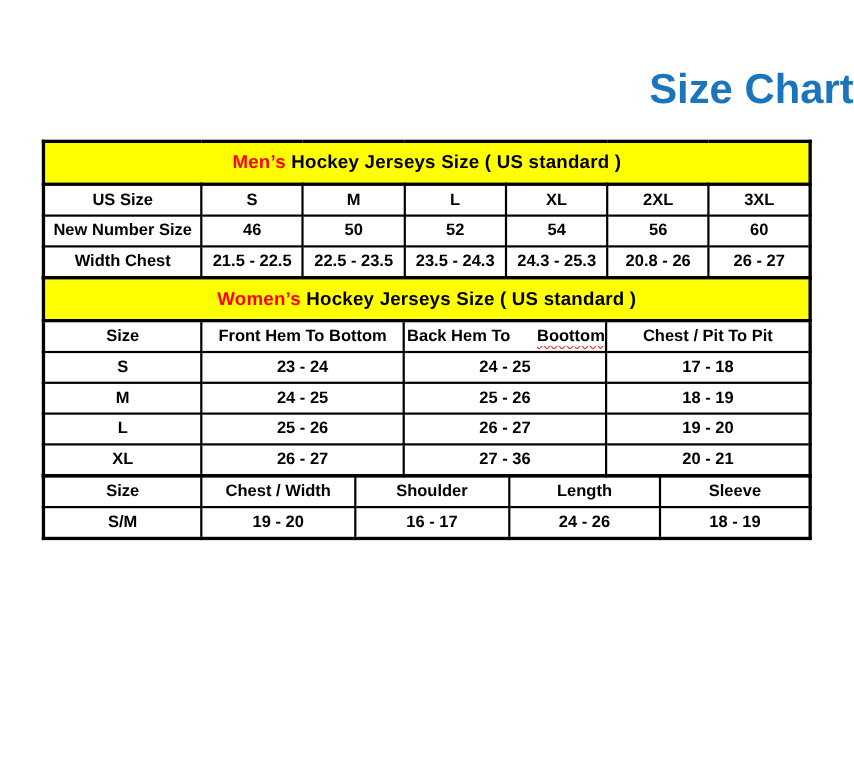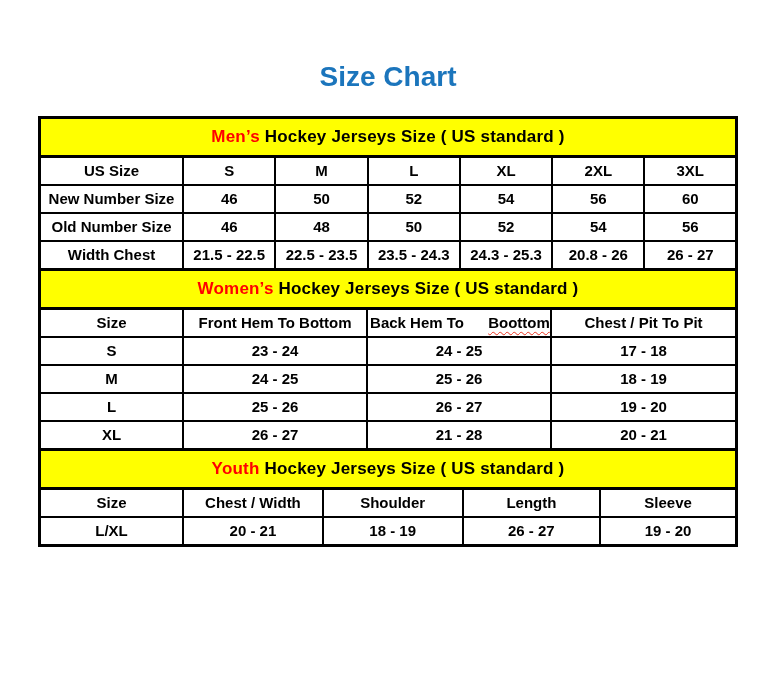--- a/index.html
+++ b/index.html
@@ -9,22 +9,22 @@
   }
   body {
     width: 776px;
     height: 692px;
     overflow: hidden;
     font-family: "Liberation Sans", sans-serif;
     color: #000000;
   }
   .title {
     margin: 62px 0 23px 0;
-    text-align: center;
-    font-size: 28px;
+    text-align: right;
+    font-size: 38px;
     line-height: 1.1;
     font-weight: bold;
     color: #1B75BC;
     letter-spacing: 0px;
   }
   .chart {
     width: 700px;
     margin: 0 auto;
   }
   table.sz {
@@ -96,29 +96,20 @@
           <tr>
             <th>New Number Size</th>
             <td>46</td>
             <td>50</td>
             <td>52</td>
             <td>54</td>
             <td>56</td>
             <td>60</td>
           </tr>
           <tr>
-            <th>Old Number Size</th>
-            <td>46</td>
-            <td>48</td>
-            <td>50</td>
-            <td>52</td>
-            <td>54</td>
-            <td>56</td>
-          </tr>
-          <tr>
             <th>Width Chest</th>
             <td>21.5 - 22.5</td>
             <td>22.5 - 23.5</td>
             <td>23.5 - 24.3</td>
             <td>24.3 - 25.3</td>
             <td>20.8 - 26</td>
             <td>26 - 27</td>
           </tr>
         </tbody>
       </table>
@@ -154,49 +145,46 @@
           </tr>
           <tr>
             <th>L</th>
             <td>25 - 26</td>
             <td>26 - 27</td>
             <td>19 - 20</td>
           </tr>
           <tr>
             <th>XL</th>
             <td>26 - 27</td>
-            <td>21 - 28</td>
+            <td>27 - 36</td>
             <td>20 - 21</td>
           </tr>
         </tbody>
       </table>
 
     <table class="sz">
       <colgroup>
         <col style="width:20.6%">
         <col style="width:20.05%">
           <col style="width:20.05%">
           <col style="width:19.75%">
           <col style="width:19.55%">
       </colgroup>
     <tbody>
           <tr>
-            <td colspan="5" class="banner"><span class="red">Youth</span> <span>Hockey Jerseys Size ( US standard )</span></td>
-          </tr>
-          <tr>
             <th>Size</th>
             <th>Chest / Width</th>
             <th>Shoulder</th>
             <th>Length</th>
             <th>Sleeve</th>
           </tr>
           <tr>
-            <th>L/XL</th>
-            <td>20 - 21</td>
+            <th>S/M</th>
+            <td>19 - 20</td>
+            <td>16 - 17</td>
+            <td>24 - 26</td>
             <td>18 - 19</td>
-            <td>26 - 27</td>
-            <td>19 - 20</td>
           </tr>
         </tbody>
       </table>
 
   </div>
 </div>
 
 </body></html>

